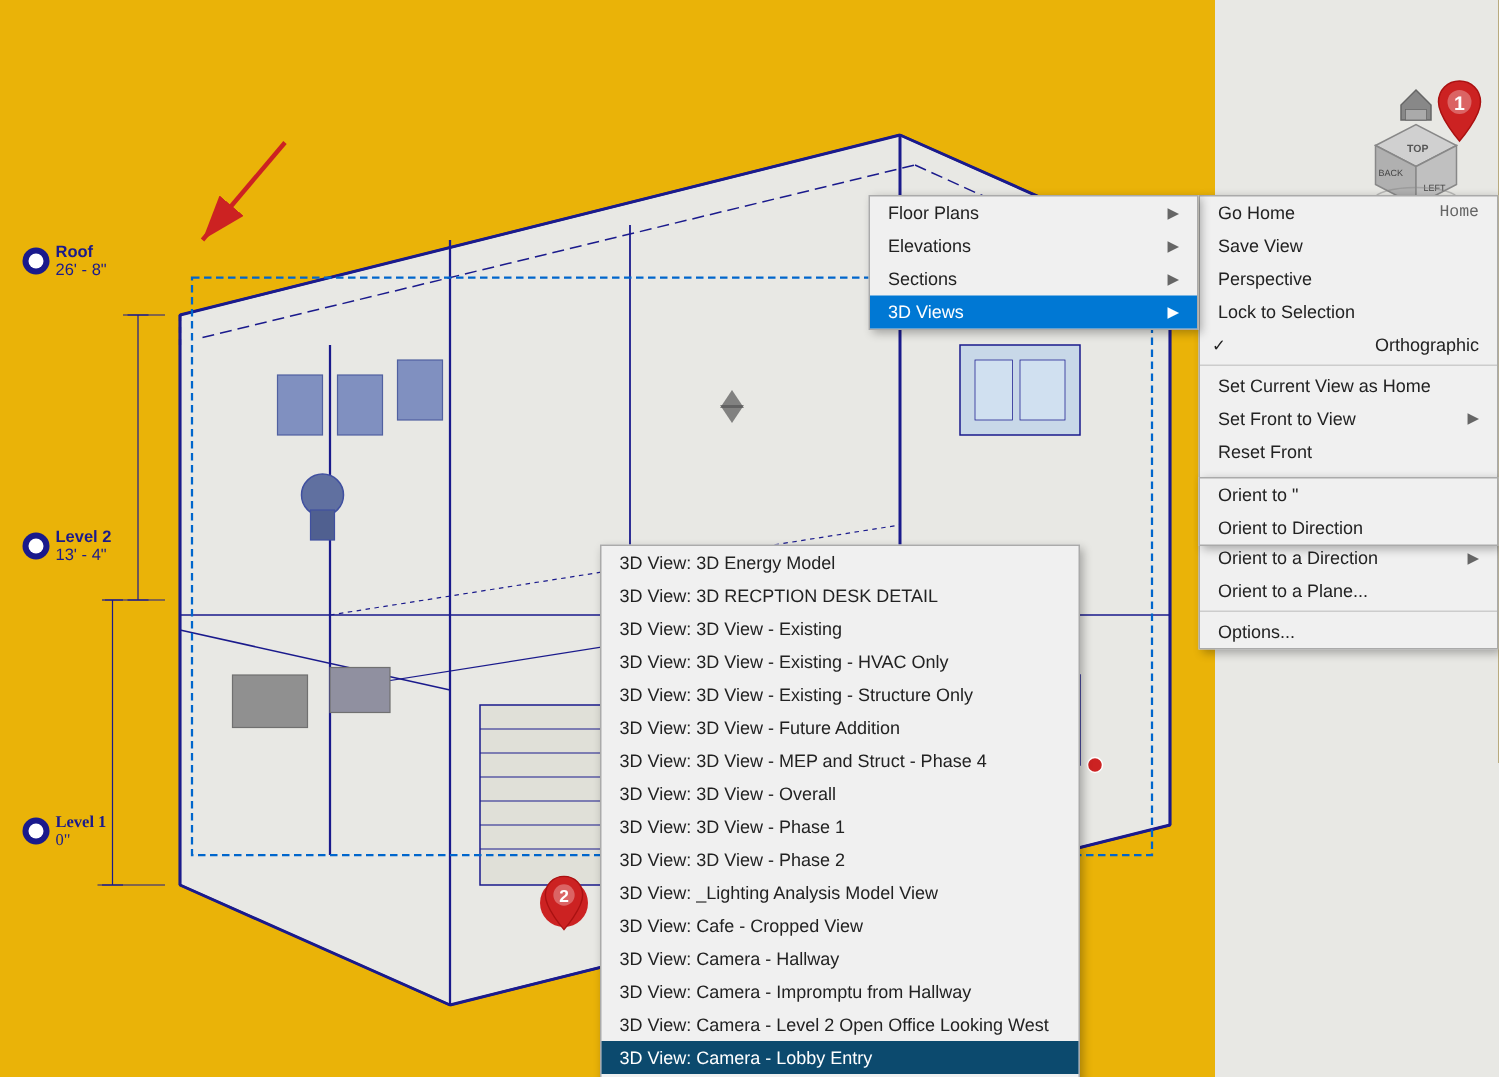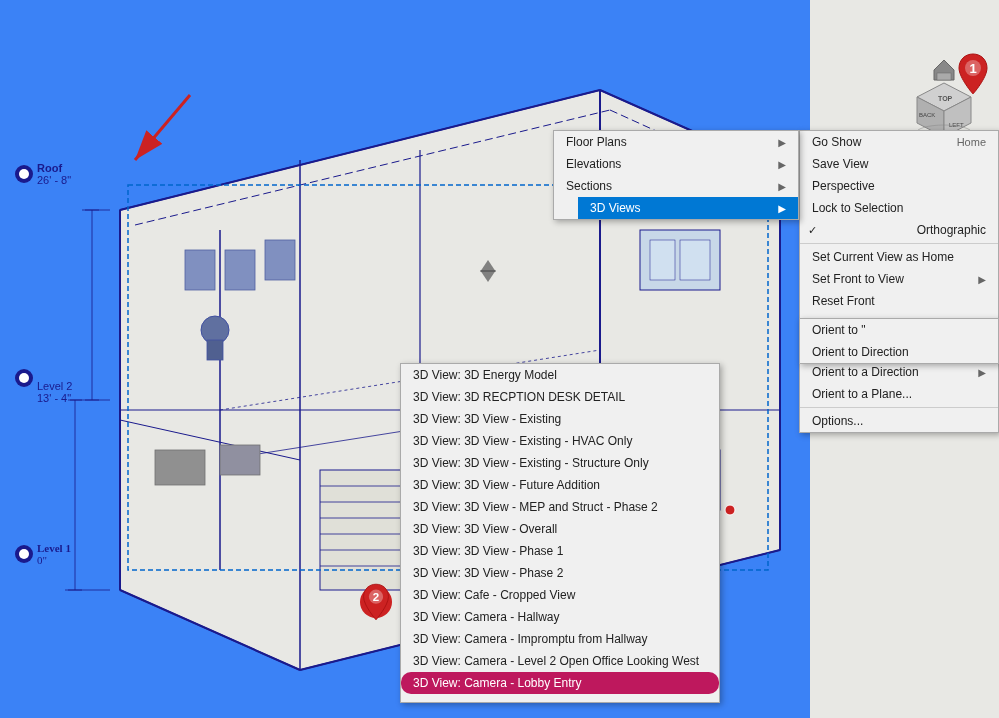--- a/index.html
+++ b/index.html
@@ -22,21 +22,21 @@
       background: #e8e8e4;
       overflow: hidden;
     }
 
     
     #drawing-canvas {
       position: absolute;
       top: 0; left: 0;
       width: 810px;
       height: 718px;
-      background: #3b82f6;
+      background: #eab308;
     }
 
     
     #nav-cube {
       position: absolute;
       top: 55px;
       right: 10px;
       width: 90px;
       height: 90px;
       z-index: 10;
@@ -71,21 +71,20 @@
       display: flex;
       align-items: center;
       justify-content: space-between;
       white-space: nowrap;
       color: #222;
     }
 
     .menu-item.highlighted {
       background: #0078d4;
       color: white;
-      margin-left: 24px;
     }
 
     .menu-item.checked::before {
       content: '✓';
       margin-right: 4px;
       font-size: 11px;
     }
 
     .menu-item.checked {
       padding-left: 8px;
@@ -102,28 +101,29 @@
       color: #666;
     }
 
     .menu-item.highlighted .menu-arrow {
       color: white;
     }
 
     .menu-shortcut {
       color: #666;
       font-size: 11px;
+      font-family: Liberation Mono, monospace;
     }
 
     
     #submenu-3dviews {
       position: absolute;
       top: 130px;
       right: 200px;
-      width: 246px;
+      width: 220px;
       background: #f0f0f0;
       border: 1px solid #aaa;
       box-shadow: 2px 2px 6px rgba(0,0,0,0.3);
       z-index: 101;
       font-size: 12px;
     }
 
     
     #submenu-orient {
       position: absolute;
@@ -144,23 +144,22 @@
       left: 400px;
       width: 320px;
       background: #f0f0f0;
       border: 1px solid #aaa;
       box-shadow: 2px 2px 6px rgba(0,0,0,0.3);
       z-index: 103;
       font-size: 12px;
     }
 
     .menu-item-selected {
-      background: #be185d;
+      background: #0c4a6e;
       color: white;
-      border-radius: 10px;
     }
 
     
     #red-arrow {
       position: absolute;
       top: 85px;
       left: 90px;
       z-index: 5;
     }
 
@@ -323,21 +322,21 @@
         <div style="font-weight:bold;">Roof</div>
         <div>26' - 8"</div>
       </div>
     </div>
 
     <div class="level-label" style="top: 352px;">
       <div class="level-icon">
         <div class="level-icon-inner"></div>
       </div>
       <div>
-        <div style="font-weight:normal;margin-top:28px;">Level 2</div>
+        <div style="font-weight:bold;">Level 2</div>
         <div>13' - 4"</div>
       </div>
     </div>
 
     <div class="level-label" style="top: 542px; font-family: Liberation Serif, serif;">
       <div class="level-icon">
         <div class="level-icon-inner"></div>
       </div>
       <div>
         <div style="font-weight:bold;">Level 1</div>
@@ -377,21 +376,21 @@
   <div id="callout-2">
     <svg width="32" height="44" viewBox="0 0 36 44">
       <path d="M18,2 C10,2 4,8 4,16 C4,26 18,42 18,42 C18,42 32,26 32,16 C32,8 26,2 18,2Z" fill="#cc2222" stroke="#aa1111" stroke-width="1"></path>
       <circle cx="18" cy="16" r="8" fill="white" opacity="0.3"></circle>
       <text x="18" y="21" text-anchor="middle" fill="white" font-size="13" font-weight="bold">2</text>
     </svg>
   </div>
 
   <div id="context-menu-main">
     <div class="menu-item">
-      <span>Go Show</span>
+      <span>Go Home</span>
       <span class="menu-shortcut">Home</span>
     </div>
     <div class="menu-item">
       <span>Save View</span>
     </div>
     <div class="menu-item">
       <span>Perspective</span>
     </div>
     <div class="menu-item">
       <span>Lock to Selection</span>
@@ -463,30 +462,33 @@
     <div class="menu-item">
       <span>3D View: 3D View - Existing - HVAC Only</span>
     </div>
     <div class="menu-item">
       <span>3D View: 3D View - Existing - Structure Only</span>
     </div>
     <div class="menu-item">
       <span>3D View: 3D View - Future Addition</span>
     </div>
     <div class="menu-item">
-      <span>3D View: 3D View - MEP and Struct - Phase 2</span>
+      <span>3D View: 3D View - MEP and Struct - Phase 4</span>
     </div>
     <div class="menu-item">
       <span>3D View: 3D View - Overall</span>
     </div>
     <div class="menu-item">
       <span>3D View: 3D View - Phase 1</span>
     </div>
     <div class="menu-item">
       <span>3D View: 3D View - Phase 2</span>
+    </div>
+    <div class="menu-item">
+      <span>3D View: _Lighting Analysis Model View</span>
     </div>
     <div class="menu-item">
       <span>3D View: Cafe - Cropped View</span>
     </div>
     <div class="menu-item">
       <span>3D View: Camera - Hallway</span>
     </div>
     <div class="menu-item">
       <span>3D View: Camera - Impromptu from Hallway</span>
     </div>

